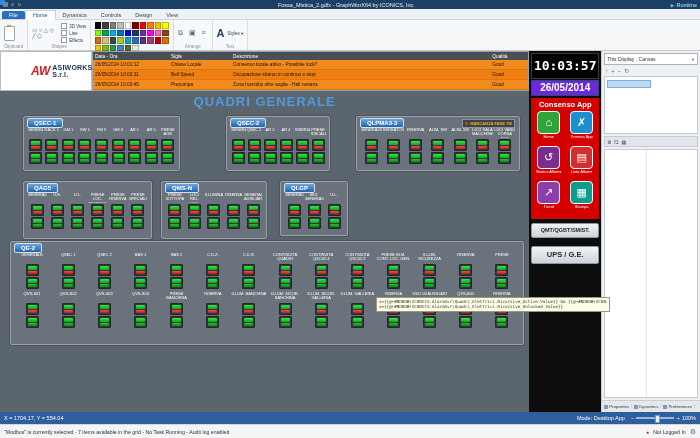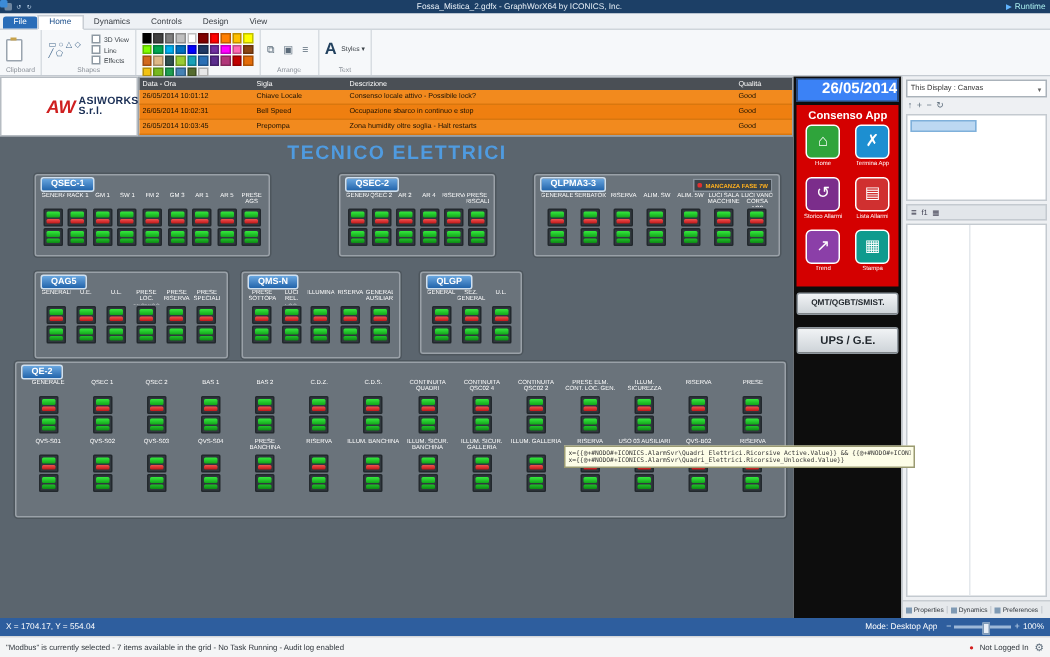--- a/index.html
+++ b/index.html
@@ -77,21 +77,21 @@
   .led.g2{background:linear-gradient(#22c12a,#0d8a14);}
 
   .tooltip{position:absolute;left:376px;top:246px;width:228px;z-index:60;background:#fdfde7;border:1px solid #9a9a72;
            padding:1px 2px;font-family:"DejaVu Sans Mono","Liberation Mono",monospace;font-size:4.2px;color:#333;line-height:1.3;}
   .tipline{white-space:nowrap;overflow:hidden;}
 
   
   .sidebar{width:72px;background:#0d0d0d;display:flex;flex-direction:column;align-items:stretch;}
   .clock{margin:2px 2px 0;background:#000;border:1px solid #3a3a3a;color:#fff;text-align:center;
          font-family:"DejaVu Sans Mono","Liberation Mono",monospace;font-size:13px;font-weight:bold;height:24px;line-height:24px;}
-  .date{margin:1px 2px;background:#3b82f6;border:1px solid #2a4a7a;color:#fff;text-align:right;font-size:10px;font-weight:bold;height:14px;line-height:14px;}
+  .date{margin:1px 2px;background:#6d28d9;border:1px solid #2a4a7a;color:#fff;text-align:center;font-size:10px;font-weight:bold;height:14px;line-height:14px;}
   .redblock{margin:1px 2px 0;background:#d40000;padding:1px 1px 3px;}
   .red-title{color:#fff;font-size:7.5px;font-weight:bold;text-align:center;margin:1px 0 2px;}
   .appgrid{display:flex;flex-wrap:wrap;justify-content:space-around;}
   .appcell{width:31px;display:flex;flex-direction:column;align-items:center;margin-bottom:2px;}
   .appbtn{width:21px;height:21px;border-radius:4px;border:1px solid #fff;color:#fff;font-size:11px;line-height:20px;text-align:center;}
   .applab{color:#fff;font-size:4px;text-align:center;line-height:1.1;height:9px;overflow:hidden;margin-top:1px;}
   .graybtn{margin:4px 2px 0;background:linear-gradient(#f2f4f6,#cdd3d8);border:1px solid #8f979e;border-radius:2px;
            color:#22282e;font-weight:bold;text-align:center;}
   .qmt{font-size:5.5px;height:13px;line-height:13px;}
   .ups{font-size:7.5px;height:16px;line-height:16px;margin-top:8px;}
@@ -269,21 +269,21 @@
                 <span class="agc c-date">26/05/2014 10:03:45</span>
                 <span class="agc c-sig">Prepompa</span>
                 <span class="agc c-desc">Zona humidity oltre soglia - Halt restarts</span>
                 <span class="agc c-q">Good</span>
               </div>
             </div>
         </div>
       </div>
 
       <div class="canvas">
-        <div class="canvas-title">TECNICO ELETTRICI</div>
+        <div class="canvas-title">QUADRI GENERALE</div>
         <div>
             <div class="panel" style="left: 23px; top: 25px; width: 155px; height: 53px;">
               <span class="ptitle">QSEC-1</span>
               <div class="bank">
                 <div class="col">
                   <div class="clabel">GENERALE</div>
                   <div class="module">
                     <i class="led g"></i>
                     <i class="led r"></i>
                   </div>
@@ -1021,20 +1021,21 @@
                     <i class="led g2"></i>
                   </div>
                 </div>
               </div>
             </div>
           </div>
       </div>
     </div>
 
     <div class="sidebar">
+      <div class="clock">10:03:57</div>
       <div class="date">26/05/2014</div>
       <div class="redblock">
         <div class="red-title">Consenso App</div>
         <div class="appgrid">
             <div class="appcell">
               <div class="appbtn" style="background: rgb(47, 164, 59);">⌂</div>
               <div class="applab">Home</div>
             </div>
             <div class="appcell">
               <div class="appbtn" style="background: rgb(29, 143, 209);">✗</div>

